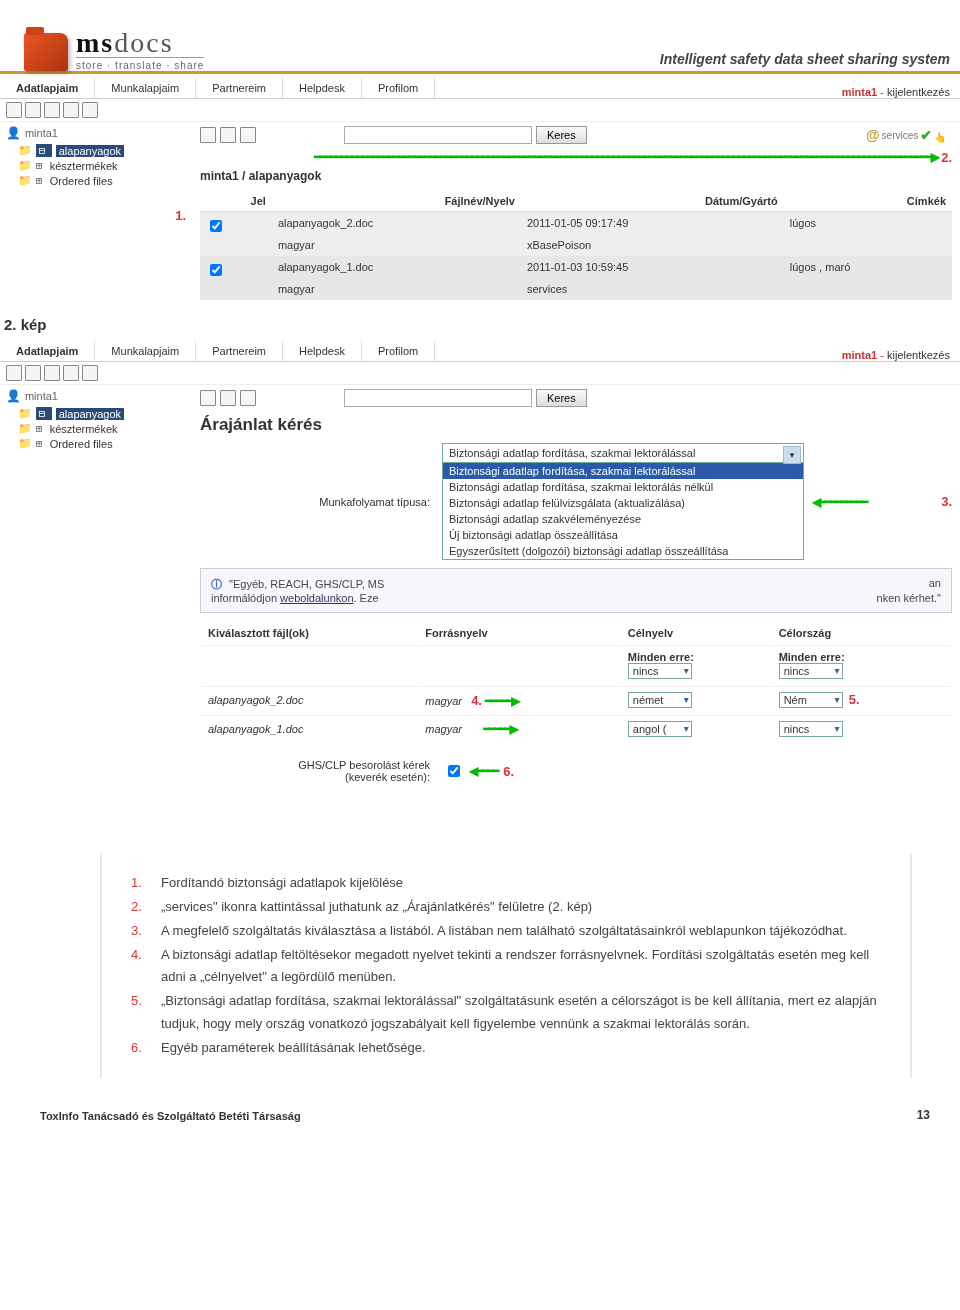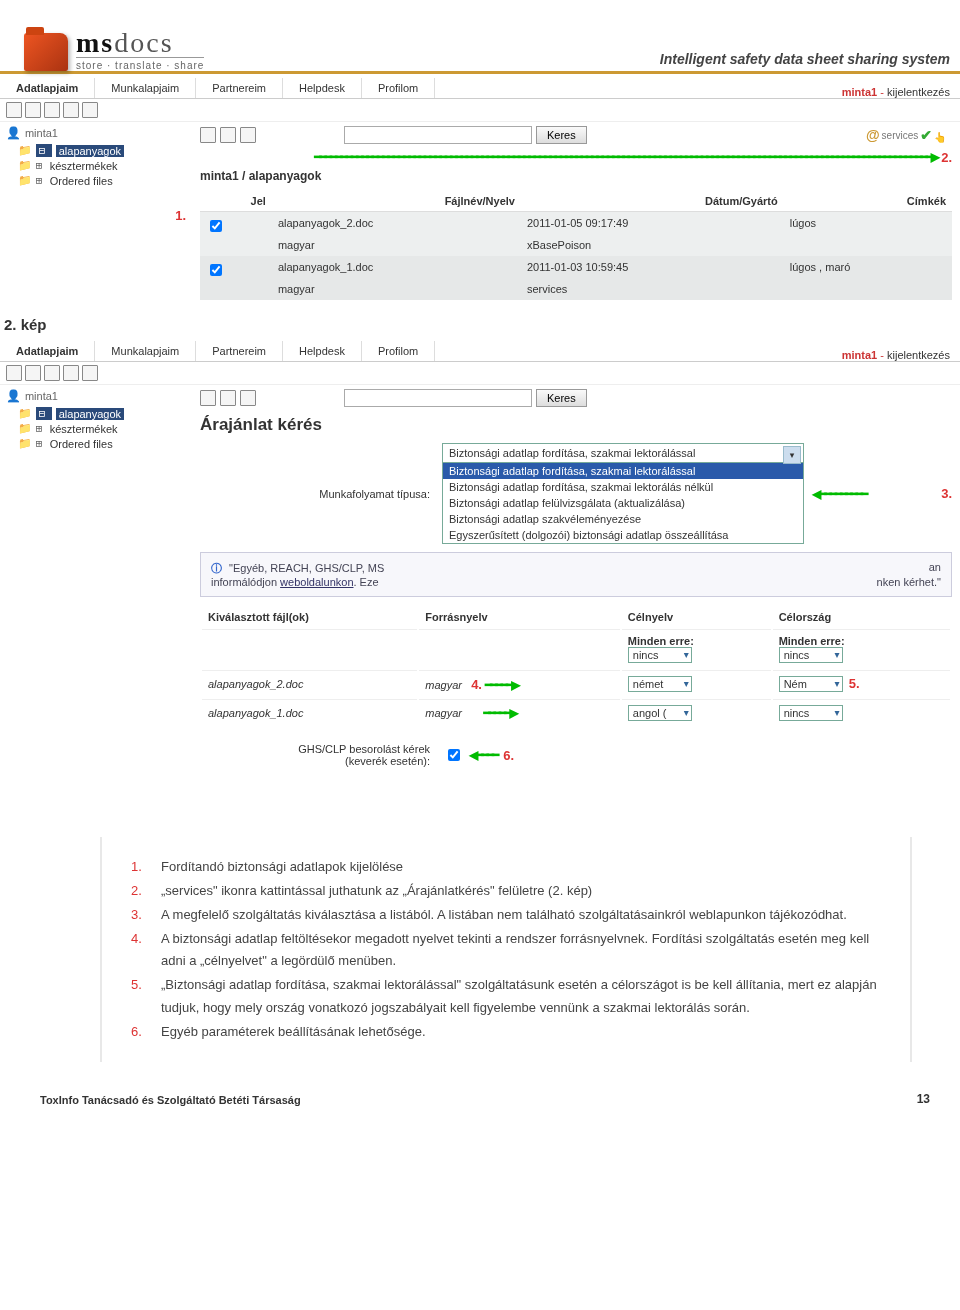--- a/index.html
+++ b/index.html
@@ -226,20 +226,21 @@
       <div style="position:relative">
         <div class="dropdown">
           <div class="dd-sel">Biztonsági adatlap fordítása, szakmai lektorálással</div>
           <div class="dd-arrow">▾</div>
         </div>
         <div class="dd-list" style="width:360px">
           <div class="dd-opt hl">Biztonsági adatlap fordítása, szakmai lektorálással</div>
           <div class="dd-opt">Biztonsági adatlap fordítása, szakmai lektorálás nélkül</div>
           <div class="dd-opt">Biztonsági adatlap felülvizsgálata (aktualizálása)</div>
           <div class="dd-opt">Biztonsági adatlap szakvéleményezése</div>
+          <div class="dd-opt">Új biztonsági adatlap összeállítása</div>
           <div class="dd-opt">Egyszerűsített (dolgozói) biztonsági adatlap összeállítása</div>
         </div>
       </div>
       <span style="margin-left:8px" class="arrow-green">◀━━━━━━━━━</span>
       <span class="redcall" style="margin-left:auto">3.</span>
     </div>
 
     <div class="infobox">
       <span class="info-i">ⓘ</span>
       <span>"Egyéb, REACH, GHS/CLP, MS</span>

